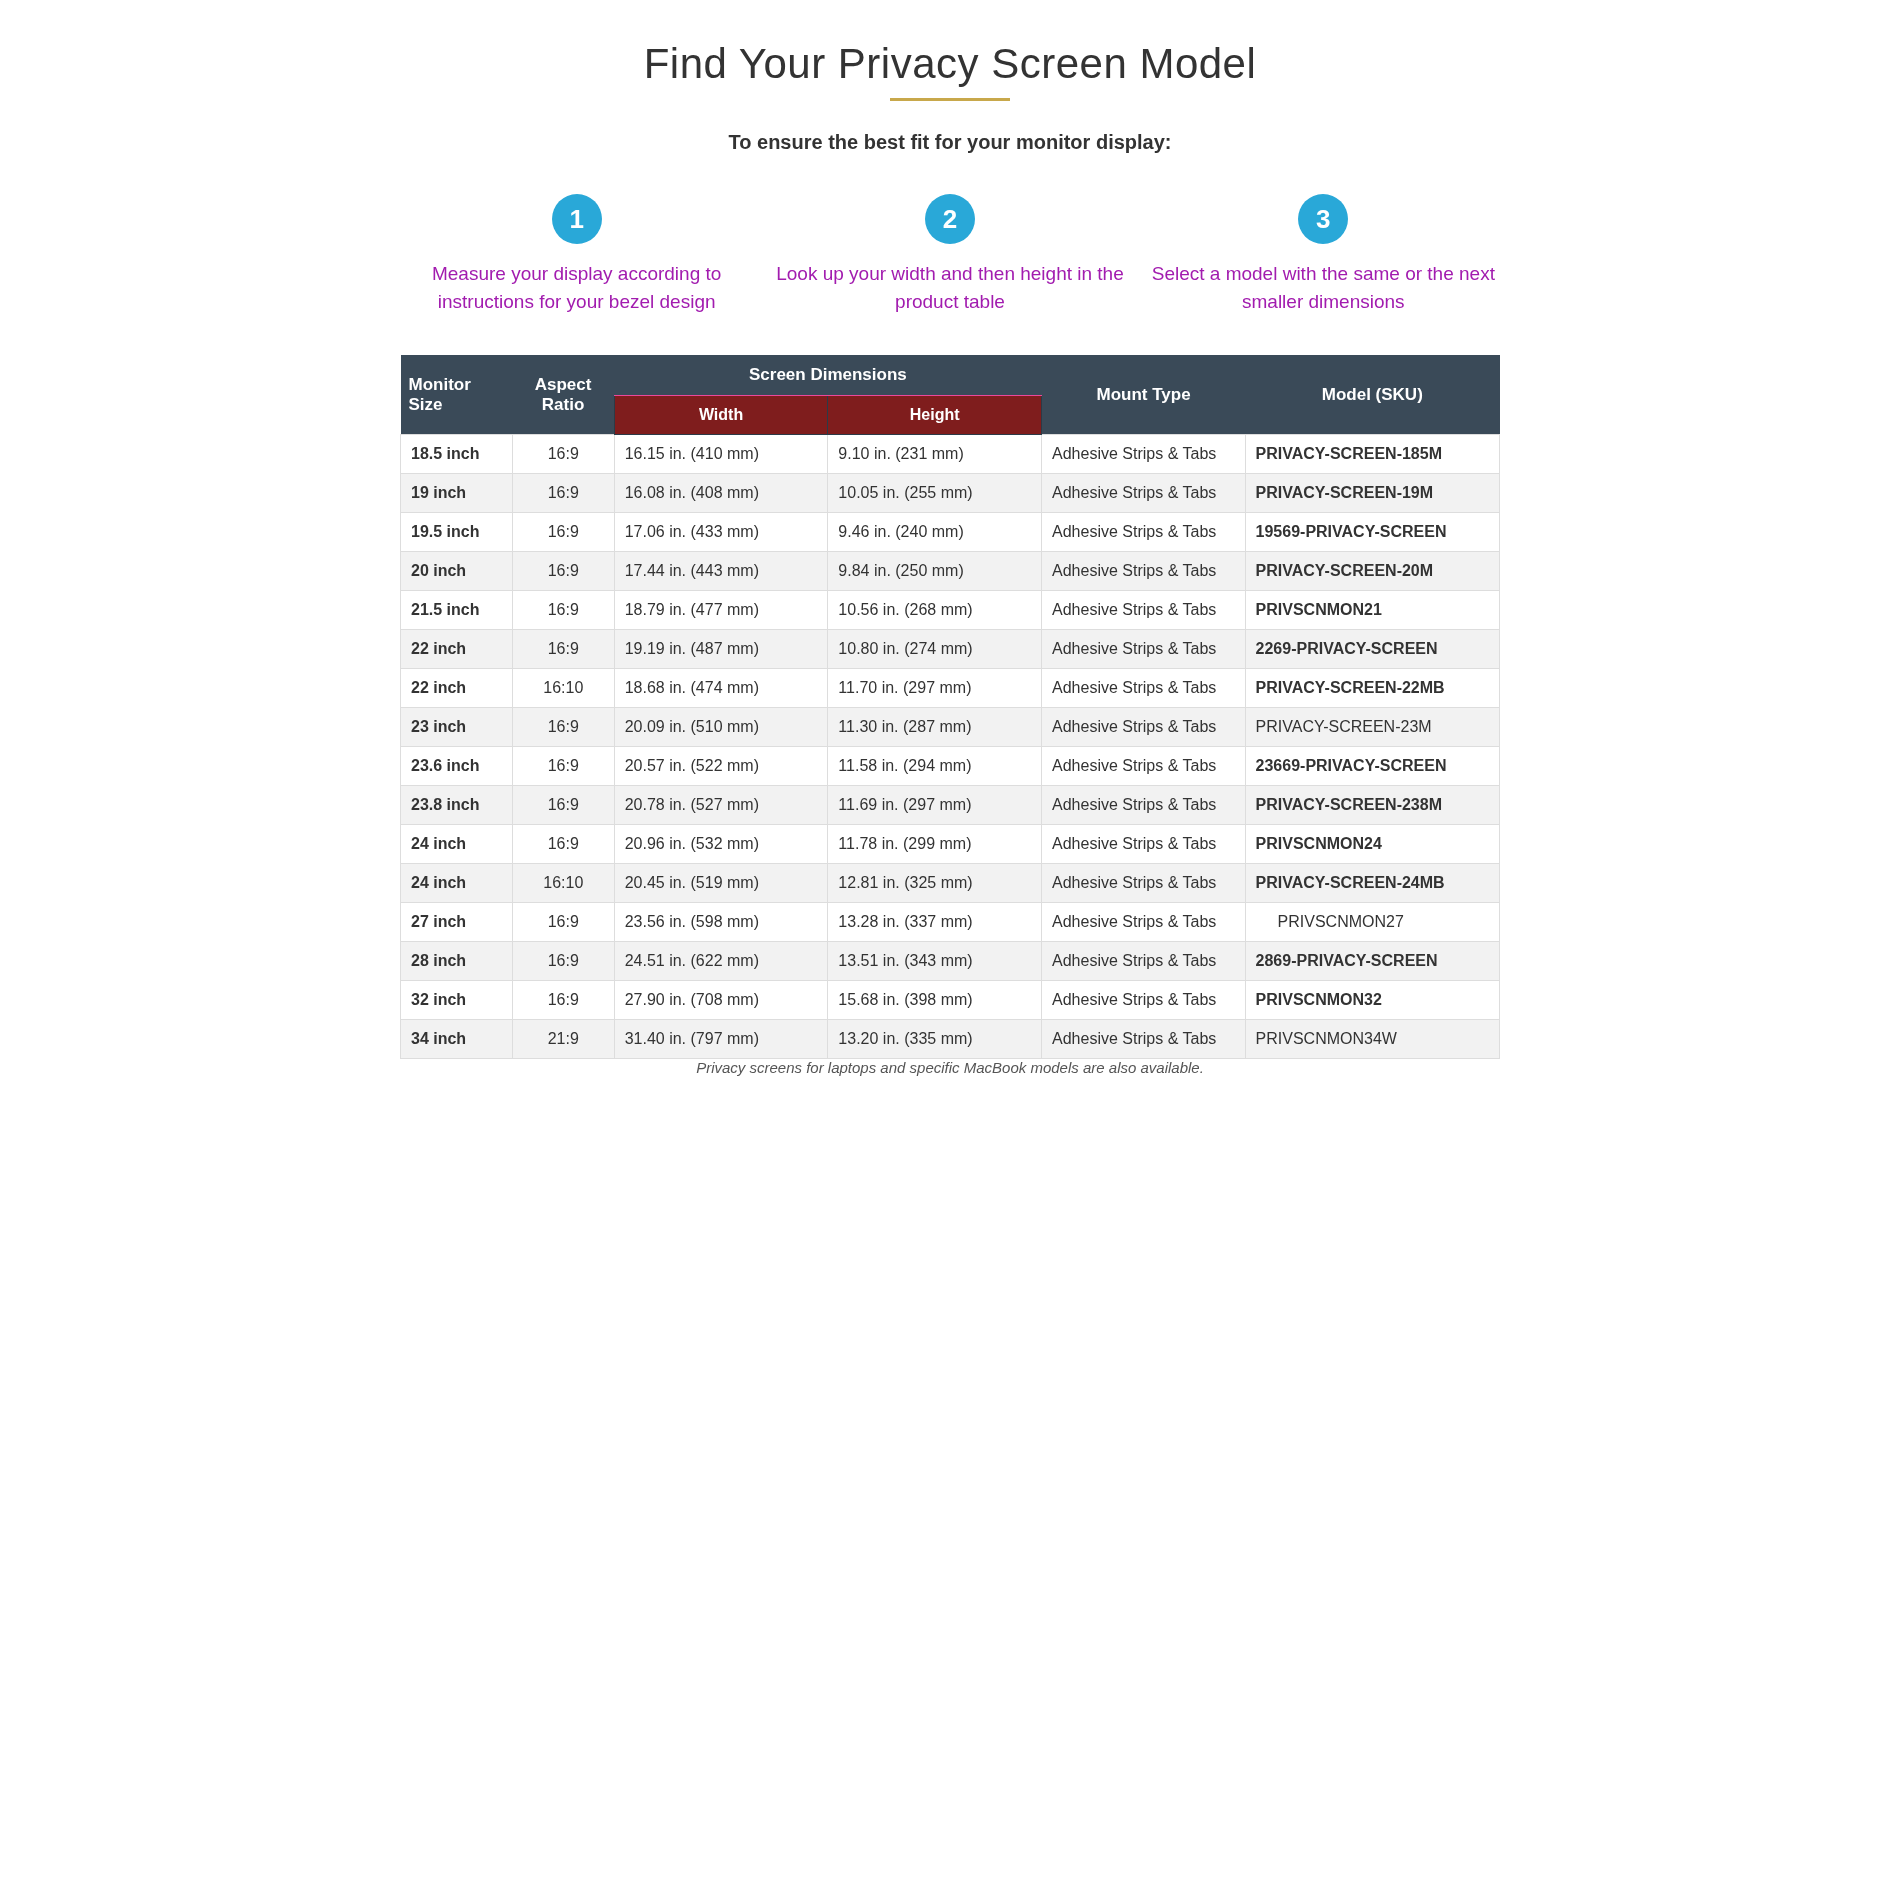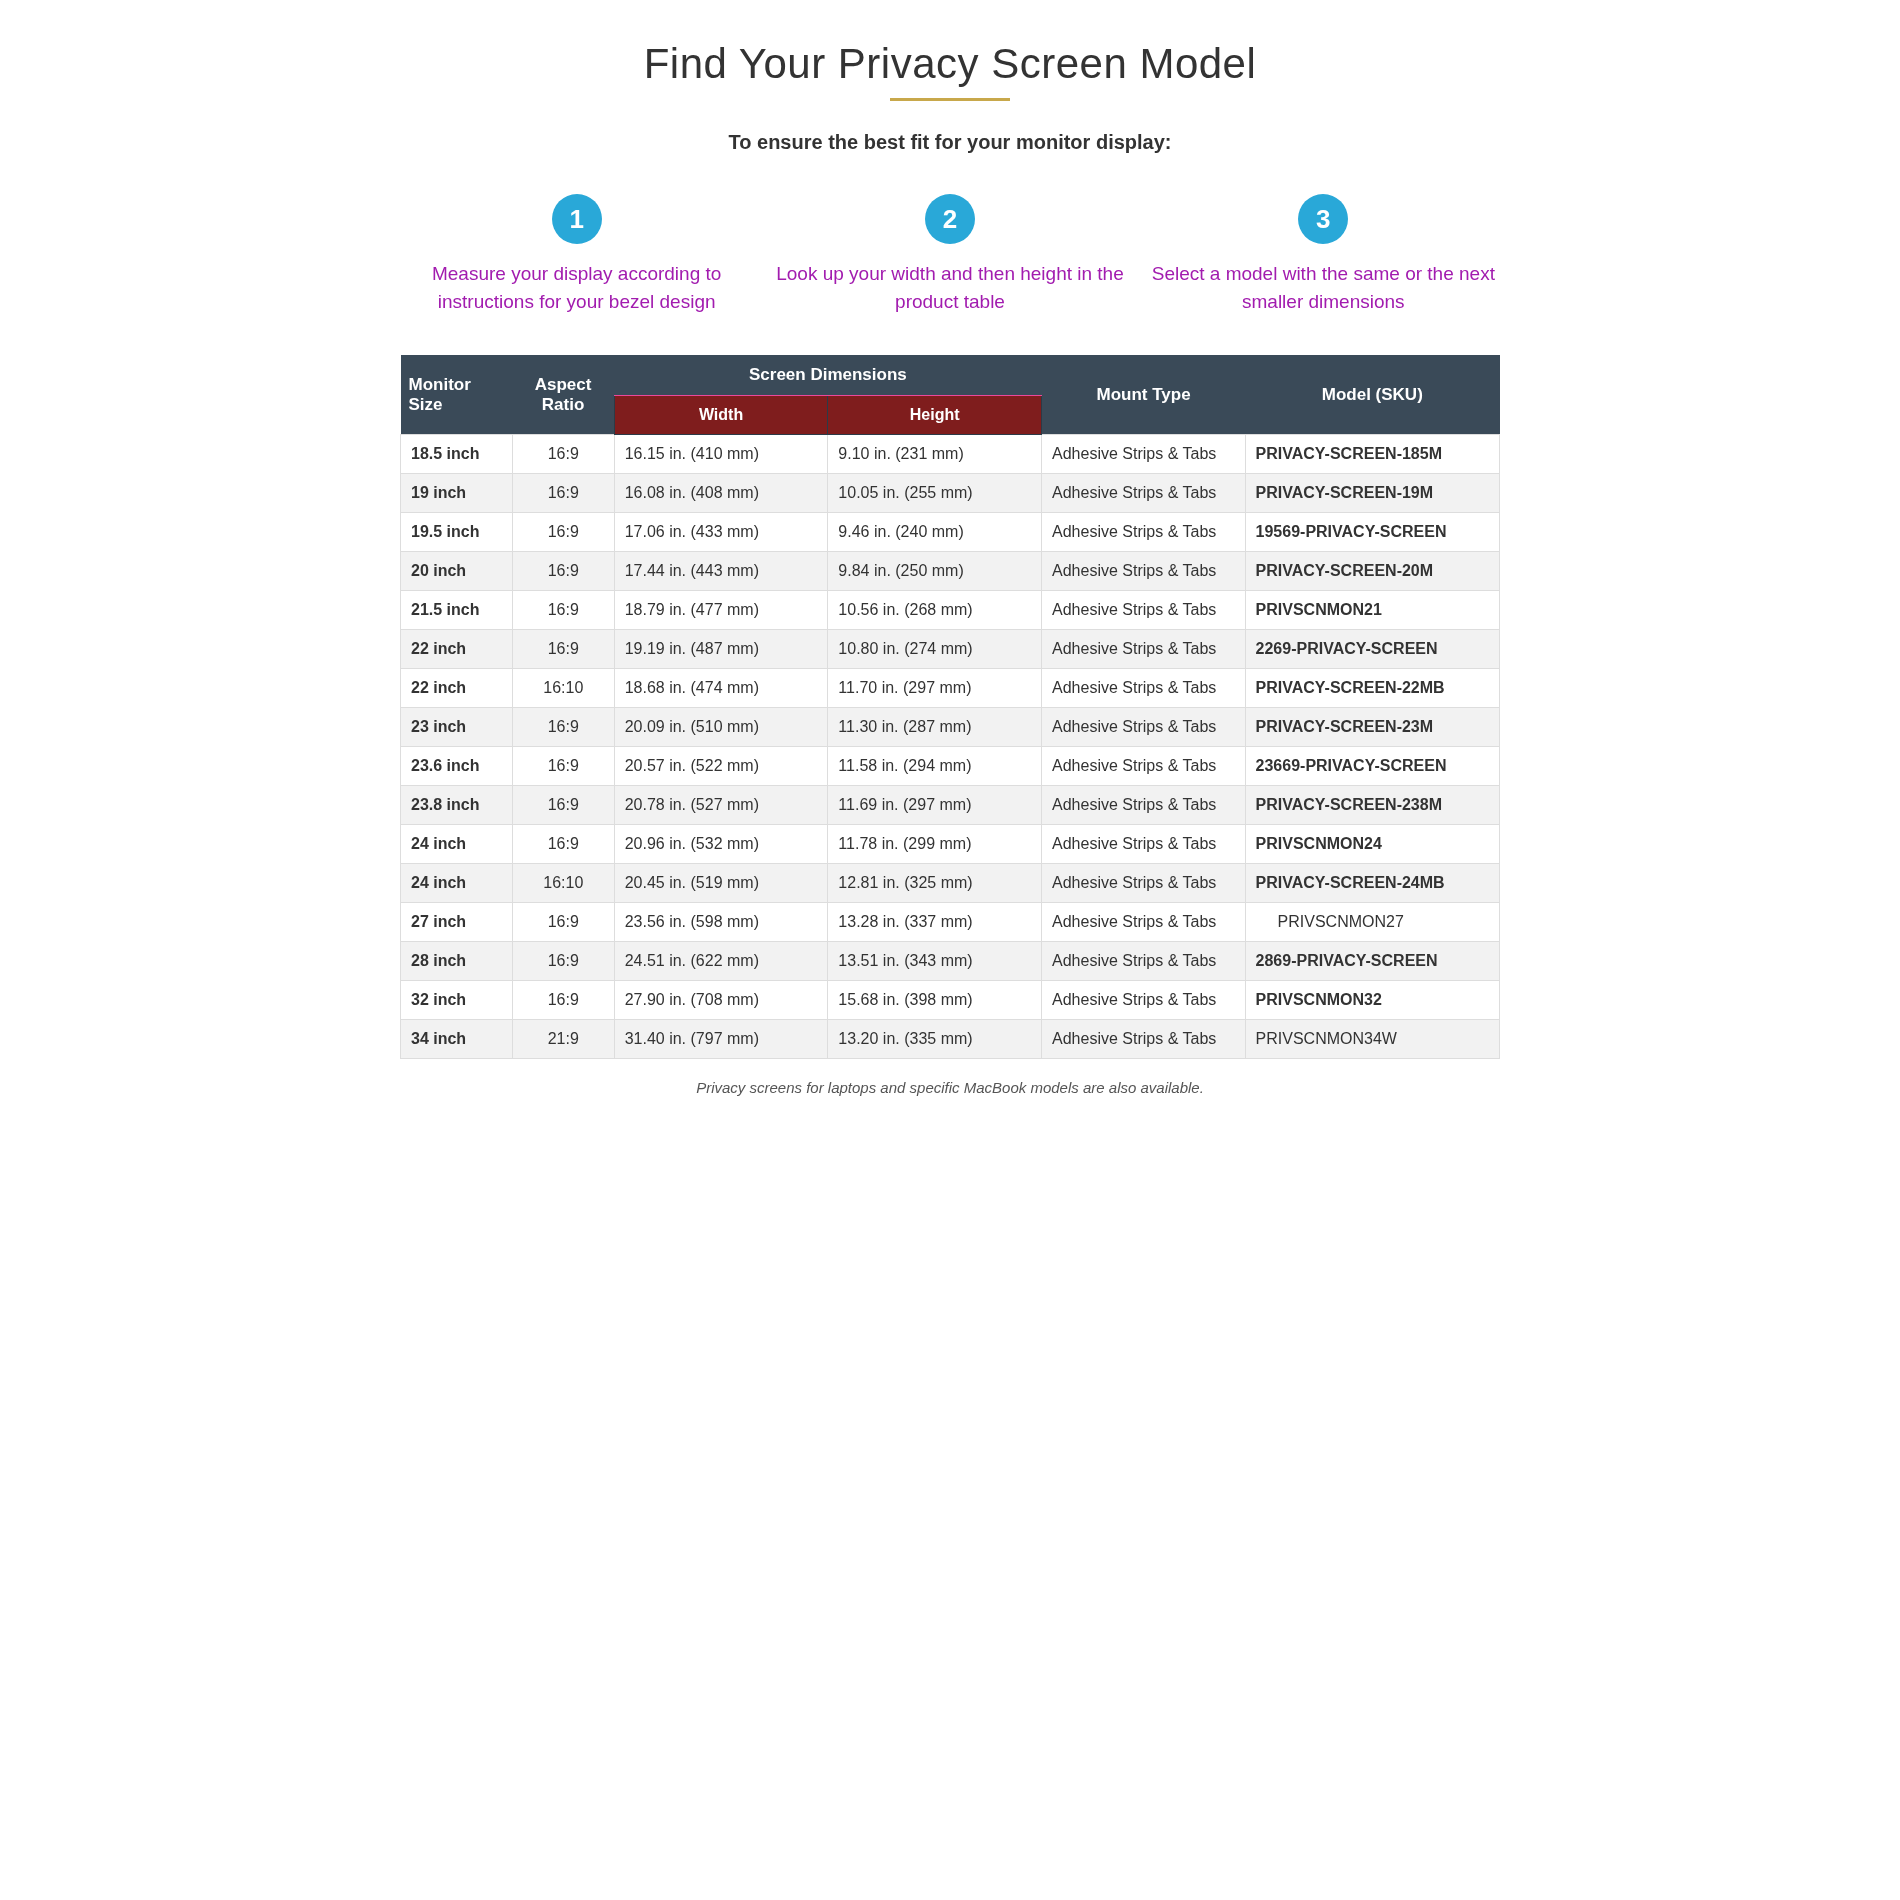--- a/index.html
+++ b/index.html
@@ -106,21 +106,20 @@
     }
     td.monitor-size {
       font-weight: bold;
       white-space: nowrap;
     }
     .footer-note {
       text-align: center;
       font-style: italic;
       color: #555;
       font-size: 15px;
-      margin-top: 20px;
     }
   </style>
 </head>
 <body>
 
 <div class="container">
   <h1 class="main-title">Find Your Privacy Screen Model</h1>
   <div class="gold-line"></div>
   <p class="subtitle">To ensure the best fit for your monitor display:</p>
 
@@ -209,21 +208,21 @@
       <td>11.70 in. (297 mm)</td>
       <td>Adhesive Strips &amp; Tabs</td>
       <td style="font-weight:bold; white-space:nowrap;">PRIVACY-SCREEN-22MB</td>
     </tr>
         <tr>
       <td class="monitor-size">23 inch</td>
       <td style="text-align:center;">16:9</td>
       <td>20.09 in. (510 mm)</td>
       <td>11.30 in. (287 mm)</td>
       <td>Adhesive Strips &amp; Tabs</td>
-      <td style="font-weight:bold; white-space:nowrap;">PRIVACY-SCREEN-23M</td>
+      <td style="font-weight:normal; white-space:nowrap;">PRIVACY-SCREEN-23M</td>
     </tr>
         <tr>
       <td class="monitor-size">23.6 inch</td>
       <td style="text-align:center;">16:9</td>
       <td>20.57 in. (522 mm)</td>
       <td>11.58 in. (294 mm)</td>
       <td>Adhesive Strips &amp; Tabs</td>
       <td style="font-weight:bold; white-space:nowrap;">23669-PRIVACY-SCREEN</td>
     </tr>
         <tr>

